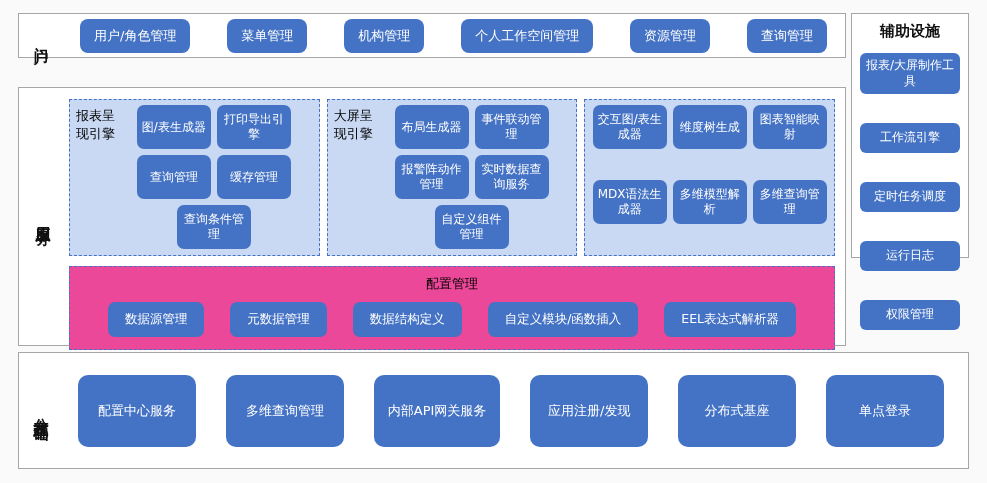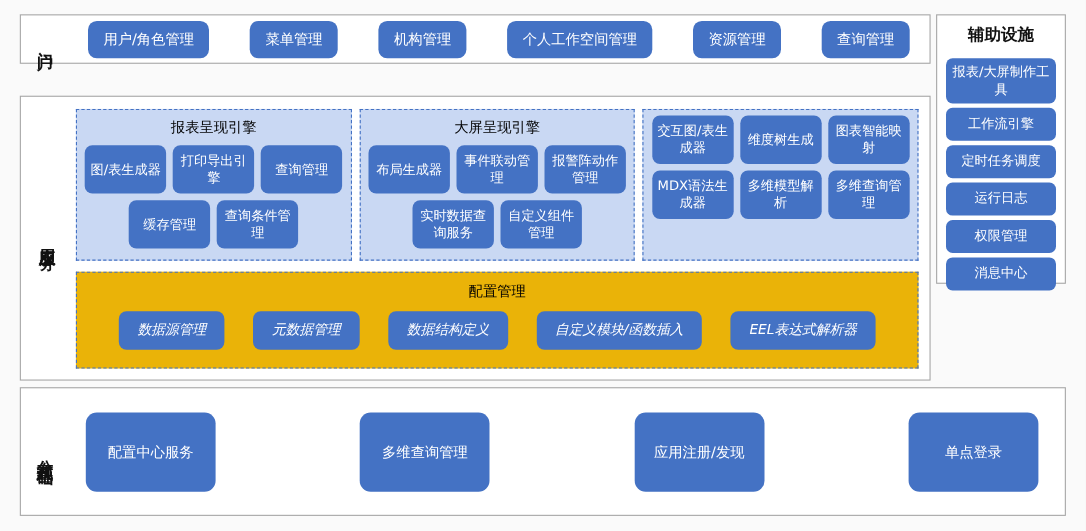--- a/index.html
+++ b/index.html
@@ -34,36 +34,36 @@
   
   .portal-buttons { flex:1; display:flex; justify-content:space-between; align-items:center; padding:0 18px 0 30px; }
   .portal-btn { border-radius:8px; padding:8px 14px; font-size:13px; white-space:nowrap; }
 
   
   .app-content { position:absolute; left:50px; top:11px; right:10px; bottom:10px; display:flex; flex-direction:column; gap:10px; }
   .app .v-label { position:absolute; left:14px; top:50%; transform:translateY(-50%); }
   .engines { display:flex; gap:7px; flex:1; }
   .engine {
     flex:1; background:#c9d8f3; border:1.5px dashed #4472c4;
-    padding:5px 6px 6px; display:flex; flex-direction:column;
+    padding:5px 6px 6px; display:flex; 
   }
   .engine-title { text-align:center; font-size:13px; color:#000; margin:2px 0 7px; }
   .engine-grid { display:flex; flex-wrap:wrap; gap:6px; justify-content:center; }
   .engine-btn {
     width:74px; height:44px; border-radius:7px; font-size:12px; line-height:1.25;
     padding:2px; overflow-wrap:anywhere; word-break:break-all;
   }
 
-  .config { background:#eab308; border:1.5px dashed #4472c4; padding:6px 12px 12px; height:88px; }
-  .config-row { display:flex; justify-content:space-evenly; align-items:flex-start; margin-top:9px;font-style:italic; }
+  .config { background:#ec4899; border:1.5px dashed #4472c4; padding:6px 12px 12px; height:88px; }
+  .config-row { display:flex; justify-content:space-evenly; align-items:flex-start; margin-top:9px; }
   .config-btn { border-radius:7px; padding:9px 17px; font-size:12.5px; white-space:nowrap; }
 
   
   .aux-title { text-align:center; font-weight:bold; font-size:15px; margin-bottom:12px; }
-  .aux-buttons { display:flex; flex-direction:column; align-items:center; gap:4px; }
+  .aux-buttons { display:flex; flex-direction:column; align-items:center; gap:29px; }
   .aux-btn {
     width:100px; min-height:30px; border-radius:6px; font-size:12px; line-height:1.3;
     padding:5px 4px; overflow-wrap:anywhere; word-break:break-all;
   }
 
   
   .dist-buttons { flex:1; display:flex; justify-content:space-between; align-items:center; padding:0 24px 0 28px; }
   .dist-btn { height:72px; min-width:118px; border-radius:10px; padding:0 14px; font-size:13px; white-space:nowrap; }
 </style>
 </head>
@@ -146,18 +146,20 @@
         <div class="btn aux-btn">权限管理</div>
         <div class="btn aux-btn">消息中心</div>
       </div>
   </aside>
 
   <section class="section dist">
     <div class="v-label">分布式基础</div>
     <div class="dist-buttons">
         <div class="btn dist-btn">配置中心服务</div>
         <div class="btn dist-btn">多维查询管理</div>
+        <div class="btn dist-btn">内部API网关服务</div>
         <div class="btn dist-btn">应用注册/发现</div>
+        <div class="btn dist-btn">分布式基座</div>
         <div class="btn dist-btn">单点登录</div>
       </div>
   </section>
 
 </div>
 
 </body></html>

